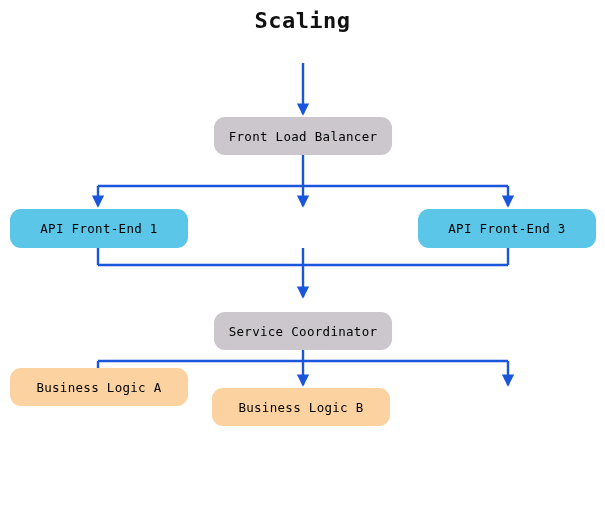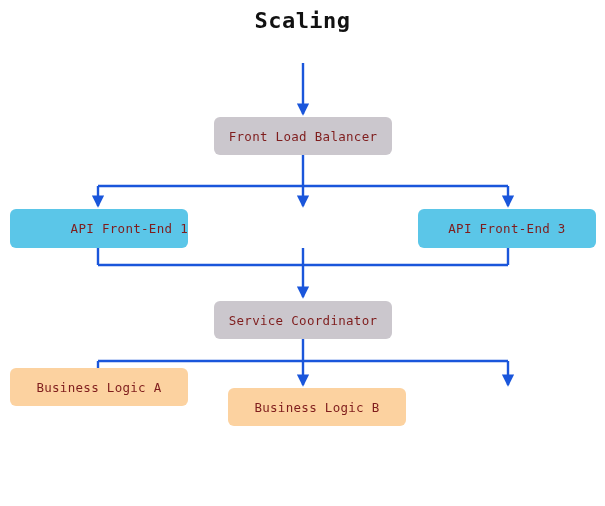--- a/index.html
+++ b/index.html
@@ -31,24 +31,24 @@
     letter-spacing: 0.5px;
   }
   .node {
     position: absolute;
     display: flex;
     align-items: center;
     justify-content: center;
     box-sizing: border-box;
     font-family: "DejaVu Sans Mono", "Liberation Mono", monospace;
     font-size: 12.5px;
-    color: #7f1d1d;
+    color: #000000;
     letter-spacing: 0.3px;
     white-space: nowrap;
-    border-radius: 6px;
+    border-radius: 11px;
   }
   .node-grey   { background: #cbc7cd; }
   .node-cyan   { background: #5bc6e8; }
   .node-orange { background: #fcd2a0; }
 
   .edges {
     position: absolute;
     left: 0;
     top: 0;
     width: 605px;
@@ -86,38 +86,38 @@
       <path d="M 98 361 L 98 385" marker-end="url(#arrowhead)"></path>
       <path d="M 303 361 L 303 385" marker-end="url(#arrowhead)"></path>
       <path d="M 508 361 L 508 385" marker-end="url(#arrowhead)"></path>
     </g>
   </svg>
 
   <div class="node node-grey" style="left:214px; top:117px; width:178px; height:38px;">
     <span>Front Load Balancer</span>
   </div>
 
-  <div class="node node-cyan" style="left:10px; top:209px; width:178px; height:39px;justify-content:flex-end;">
+  <div class="node node-cyan" style="left:10px; top:209px; width:178px; height:39px;">
     <span>API Front-End 1</span>
   </div>
 
 
   <div class="node node-cyan" style="left:418px; top:209px; width:178px; height:39px;">
     <span>API Front-End 3</span>
   </div>
 
-  <div class="node node-grey" style="left:214px; top:301px; width:178px; height:38px;">
+  <div class="node node-grey" style="left:214px; top:312px; width:178px; height:38px;">
     <span>Service Coordinator</span>
   </div>
 
   <div class="node node-orange" style="left:10px; top:368px; width:178px; height:38px;">
     <span>Business Logic A</span>
   </div>
 
-  <div class="node node-orange" style="left:228px; top:388px; width:178px; height:38px;text-align:center;">
+  <div class="node node-orange" style="left:212px; top:388px; width:178px; height:38px;text-align:center;">
     <span>Business Logic B</span>
   </div>
 
 
   <div class="node node-orange" style="left:111px; top:455px; width:420px; height:38px;margin-top:47px;">
     <span>Data</span>
   </div>
 
 </div>
 

